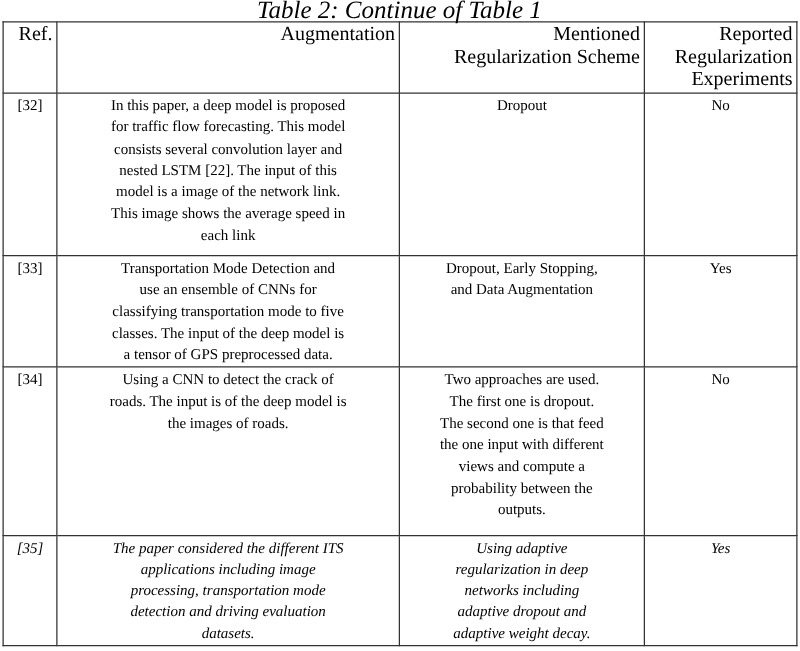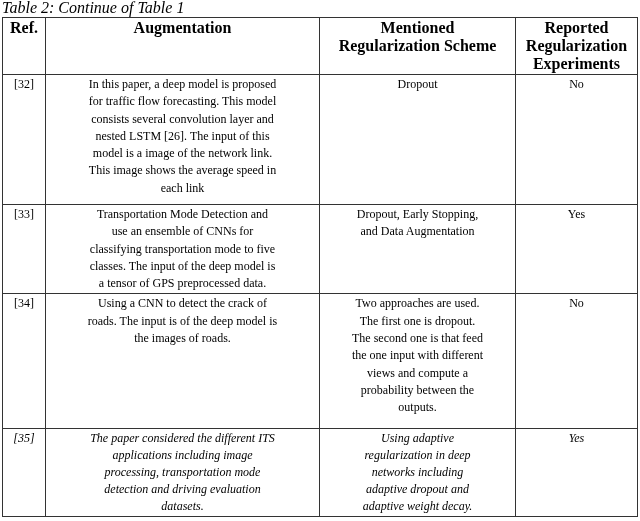--- a/index.html
+++ b/index.html
@@ -16,22 +16,23 @@
   }
   .page {
     width: 640px;
     height: 521px;
   }
   .caption {
     width: 635px;
     margin-left: 2px;
     height: 17px;
     line-height: 16px;
+    text-align: center;
     font-style: italic;
-    font-size: 16px;
+    font-size: 20px;
     white-space: nowrap;
   }
   table.paper-table {
     border-collapse: collapse;
     table-layout: fixed;
     width: 635px;
     margin-left: 2px;
   }
   col.c-ref    { width: 43px; }
   col.c-app    { width: 274px; }
@@ -41,23 +42,24 @@
     border: 1.6px solid #333333;
     vertical-align: top;
     text-align: center;
     padding: 1px 3px;
     white-space: pre-line;
     overflow: hidden;
     font-size: 12px;
     line-height: 17.3px;
   }
   th {
-    font-weight: bold;
+    font-weight: normal;
     font-size: 16px;
     line-height: 18px;
+    text-align: right;
   }
   thead tr          { height: 57px; }
   tbody tr.r0       { height: 130px; }
   tbody tr.r1       { height: 89px; }
   tbody tr.r2       { height: 135px; margin-top: 39px; }
   tbody tr.r3       { height: 88px; font-style: italic; }
   tbody tr.r3 td    { line-height: 16.8px; }
 </style>
 </head>
 <body>
@@ -82,21 +84,21 @@
 Regularization
 Experiments</th>
       </tr>
     </thead>
     <tbody>
       <tr class="r0">
         <td>[32]</td>
         <td>In this paper, a deep model is proposed
 for traffic flow forecasting. This model
 consists several convolution layer and
-nested LSTM [26]. The input of this
+nested LSTM [22]. The input of this
 model is a image of the network link.
 This image shows the average speed in
 each link</td>
         <td>Dropout</td>
         <td>No</td>
       </tr>
       <tr class="r1">
         <td>[33]</td>
         <td>Transportation Mode Detection and
 use an ensemble of CNNs for

